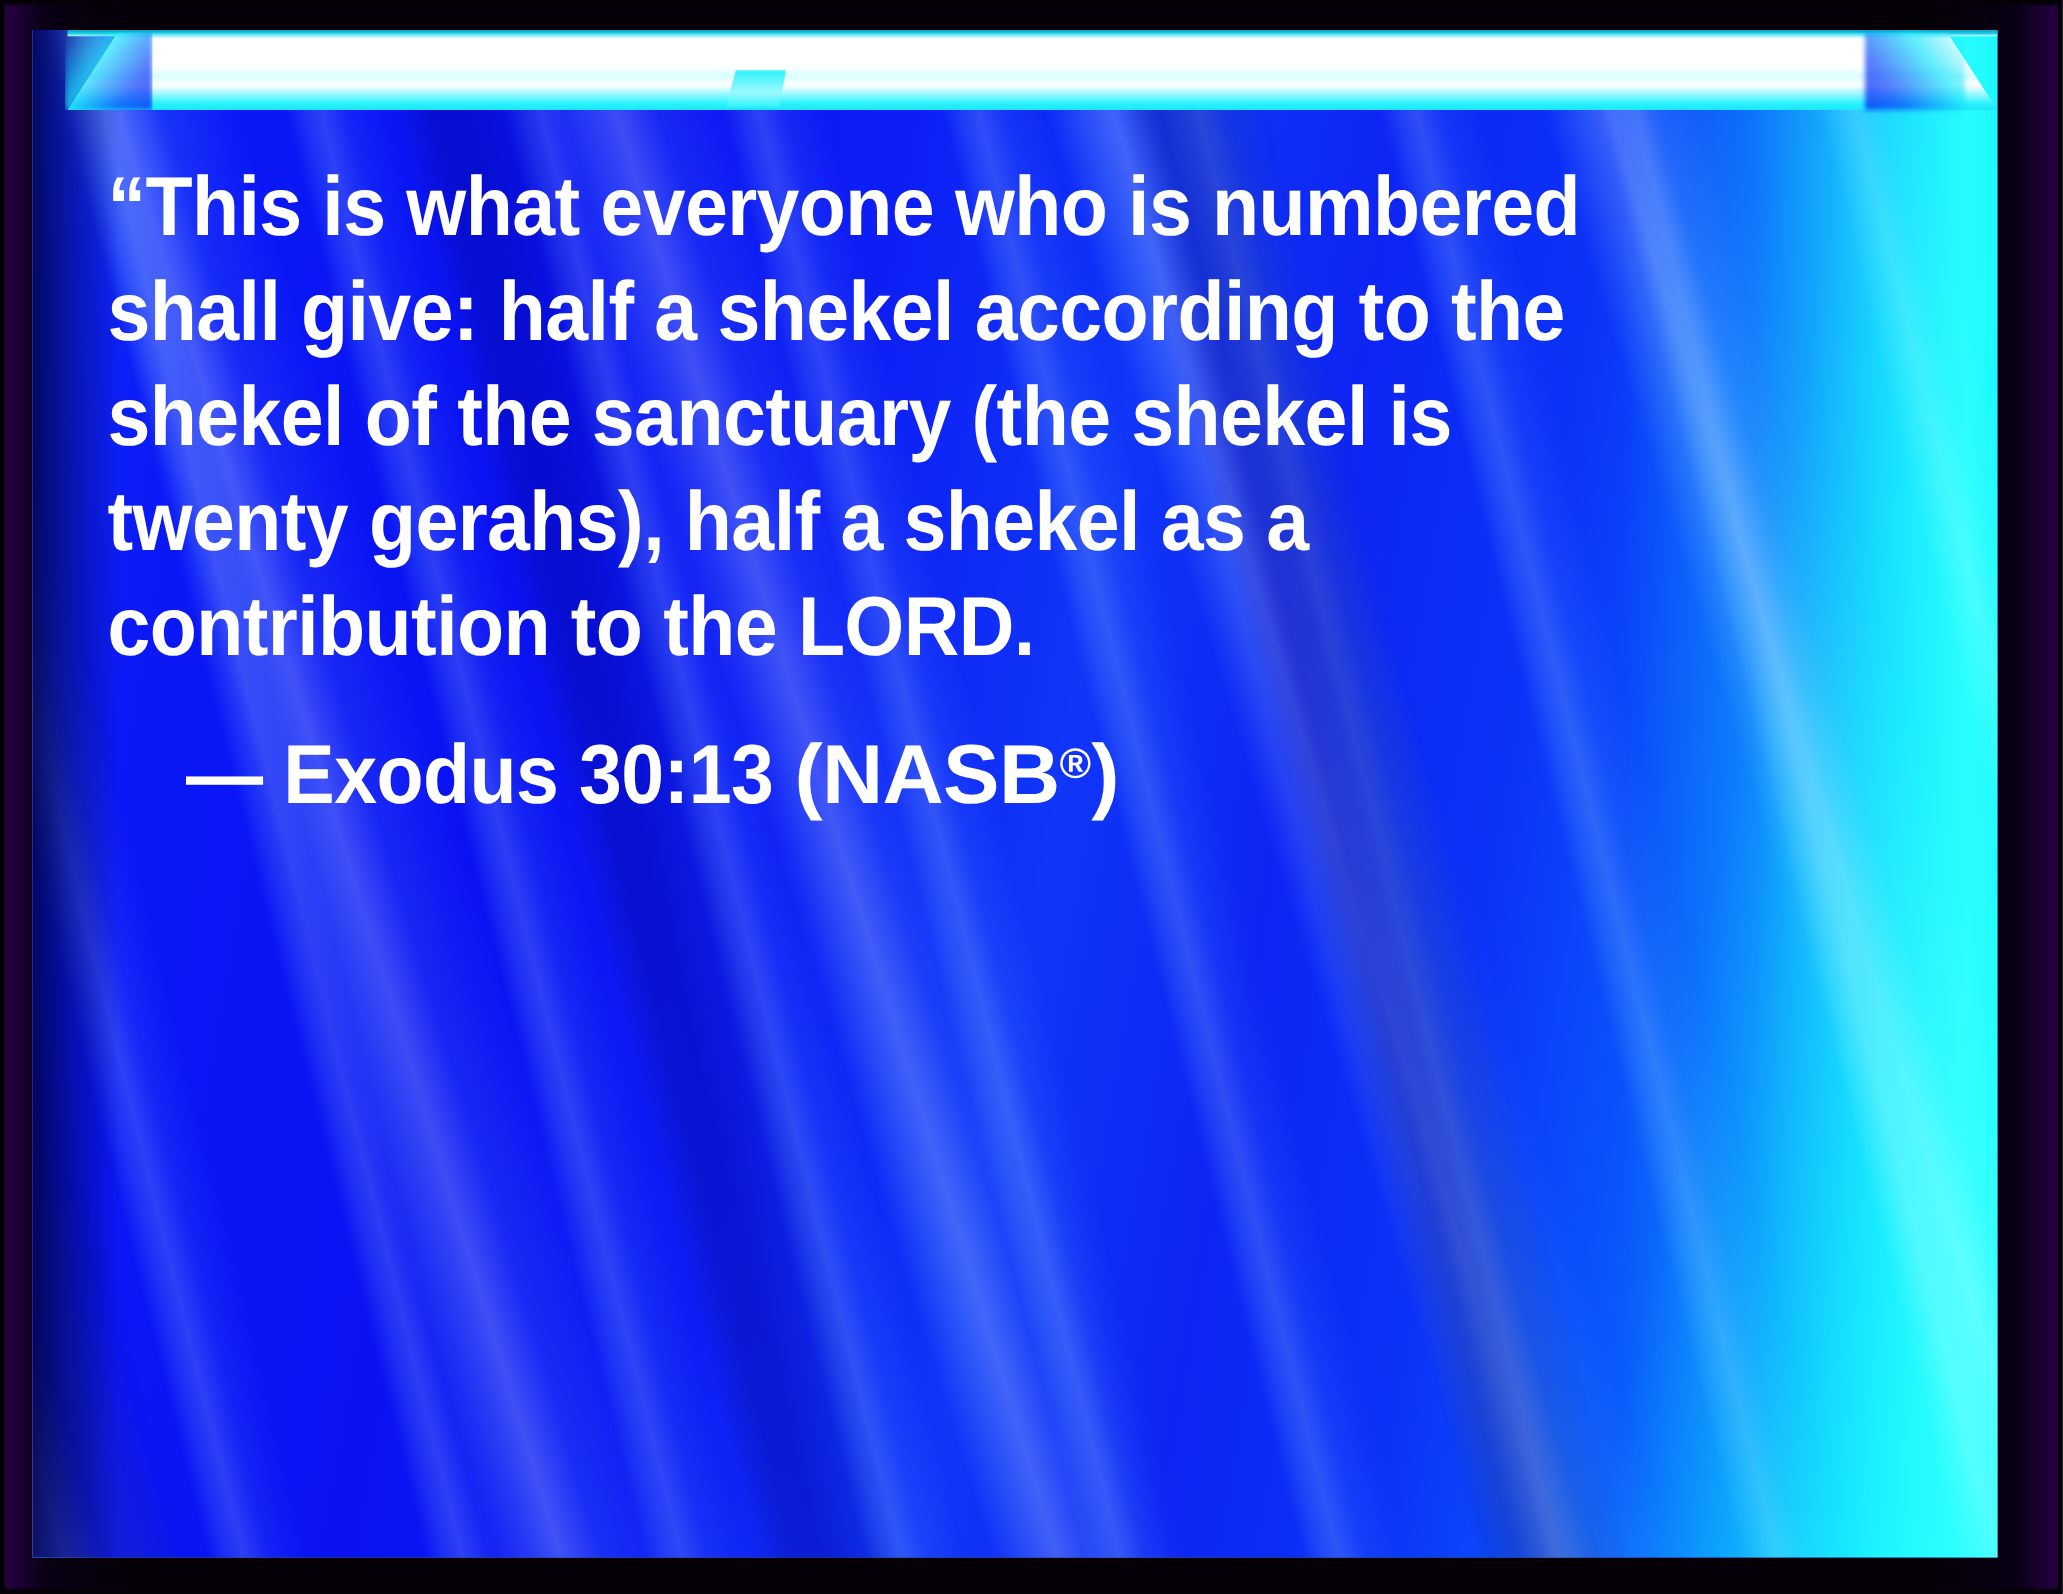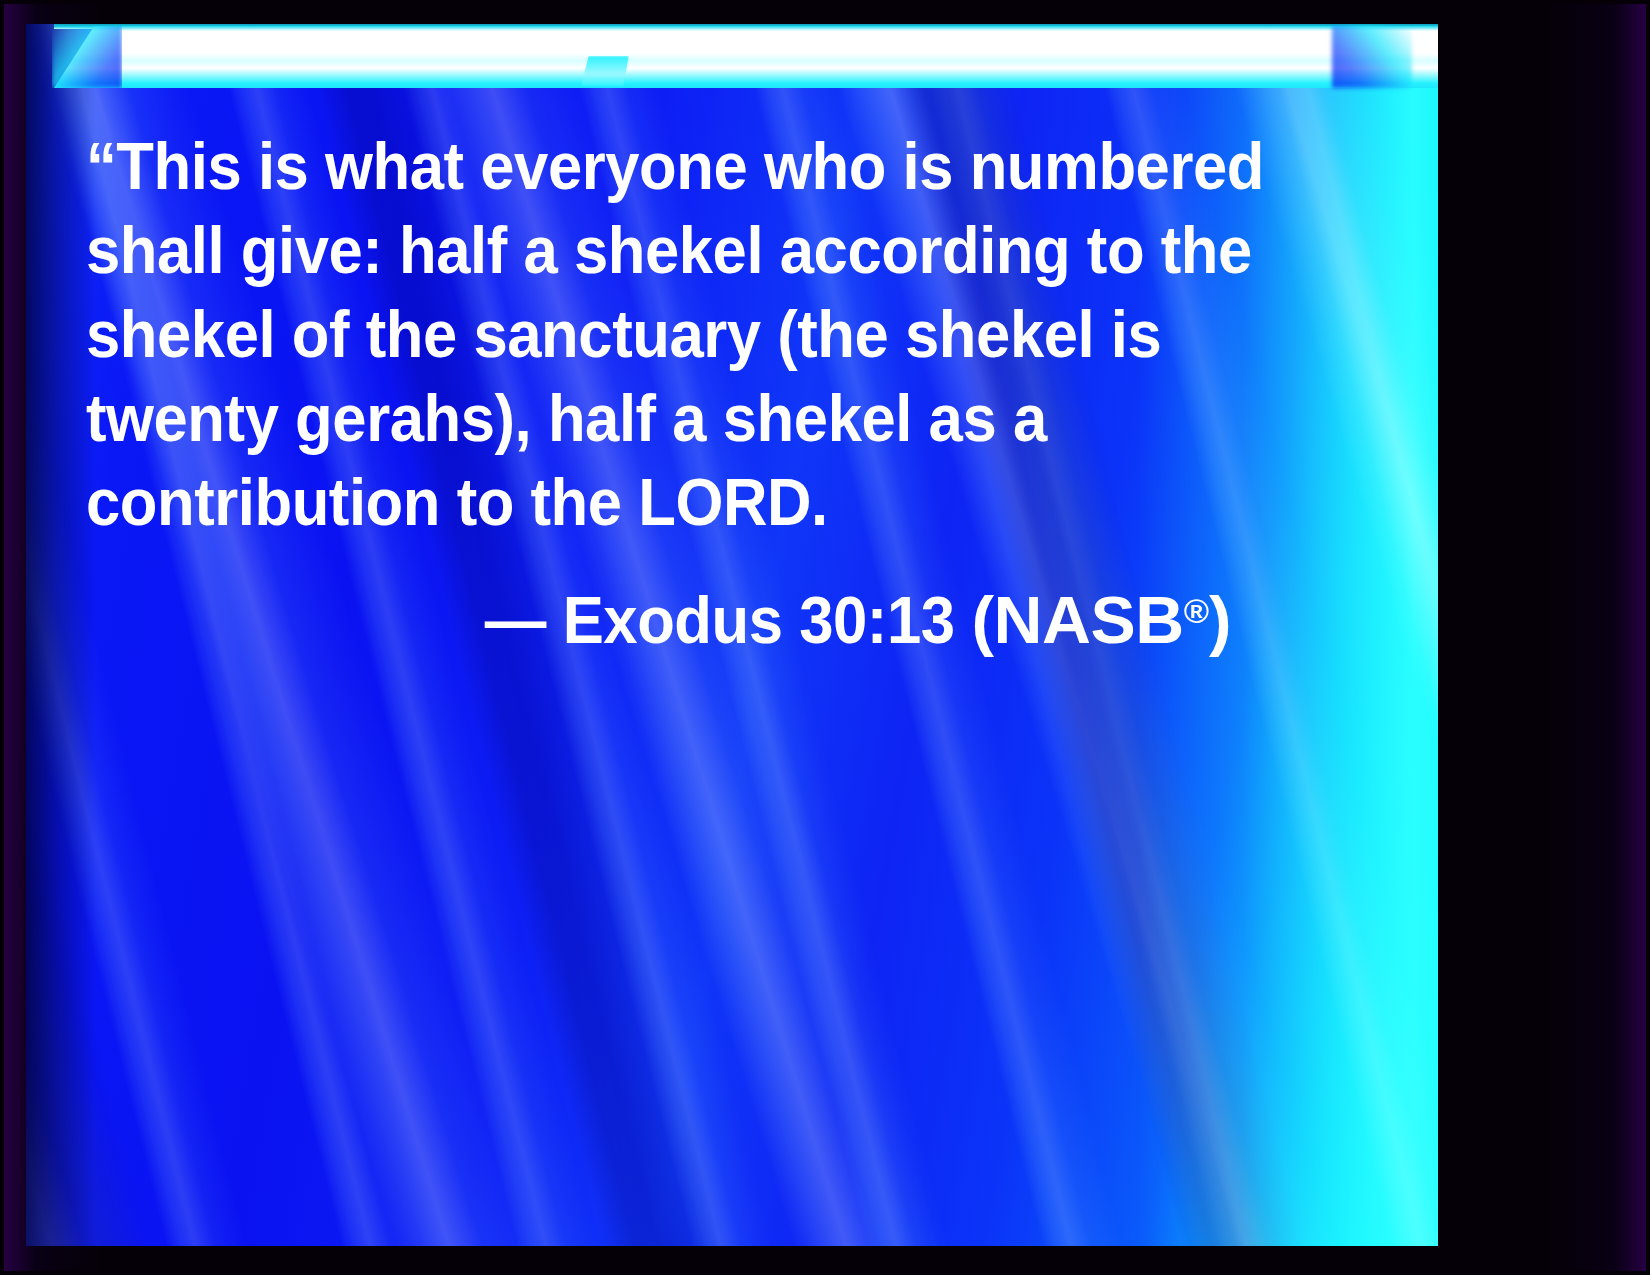--- a/index.html
+++ b/index.html
@@ -25,21 +25,21 @@
     background:
       linear-gradient(90deg, rgba(40,0,70,.95) 0%, rgba(10,0,25,.7) 2%, rgba(0,0,0,0) 6%,
                              rgba(0,0,0,0) 94%, rgba(10,0,25,.7) 98%, rgba(40,0,70,.95) 100%);
     pointer-events:none;
   }
 
   
   #slide-canvas {
     position:absolute;
     left:26px; top:24px;
-    width:1412px; height:1222px;
+    width:1572px; height:1222px;
     overflow:hidden;
     background:#3b82f6;
   }
 
   
   #bg-base {
     position:absolute; inset:0;
     background:linear-gradient(100deg,
         #1030f8 0%,
         #0a18f6 10%,
@@ -205,21 +205,21 @@
     letter-spacing:-0.5px;
     white-space:nowrap;
     transform:scaleX(0.92);
     transform-origin:left center;
   }
 
   #attribution {
     position:absolute;
     left:60px; top:545px;
     width:1480px;
-    text-align:center;
+    text-align:left;
     padding-right:22px;
   }
   #attribution-text {
     font-family:"Liberation Sans Narrow", "Liberation Sans", sans-serif;
     font-stretch:condensed;
     font-weight:bold;
     font-size:67px;
     line-height:84px;
     color:#ffffff;
     letter-spacing:-0.5px;

